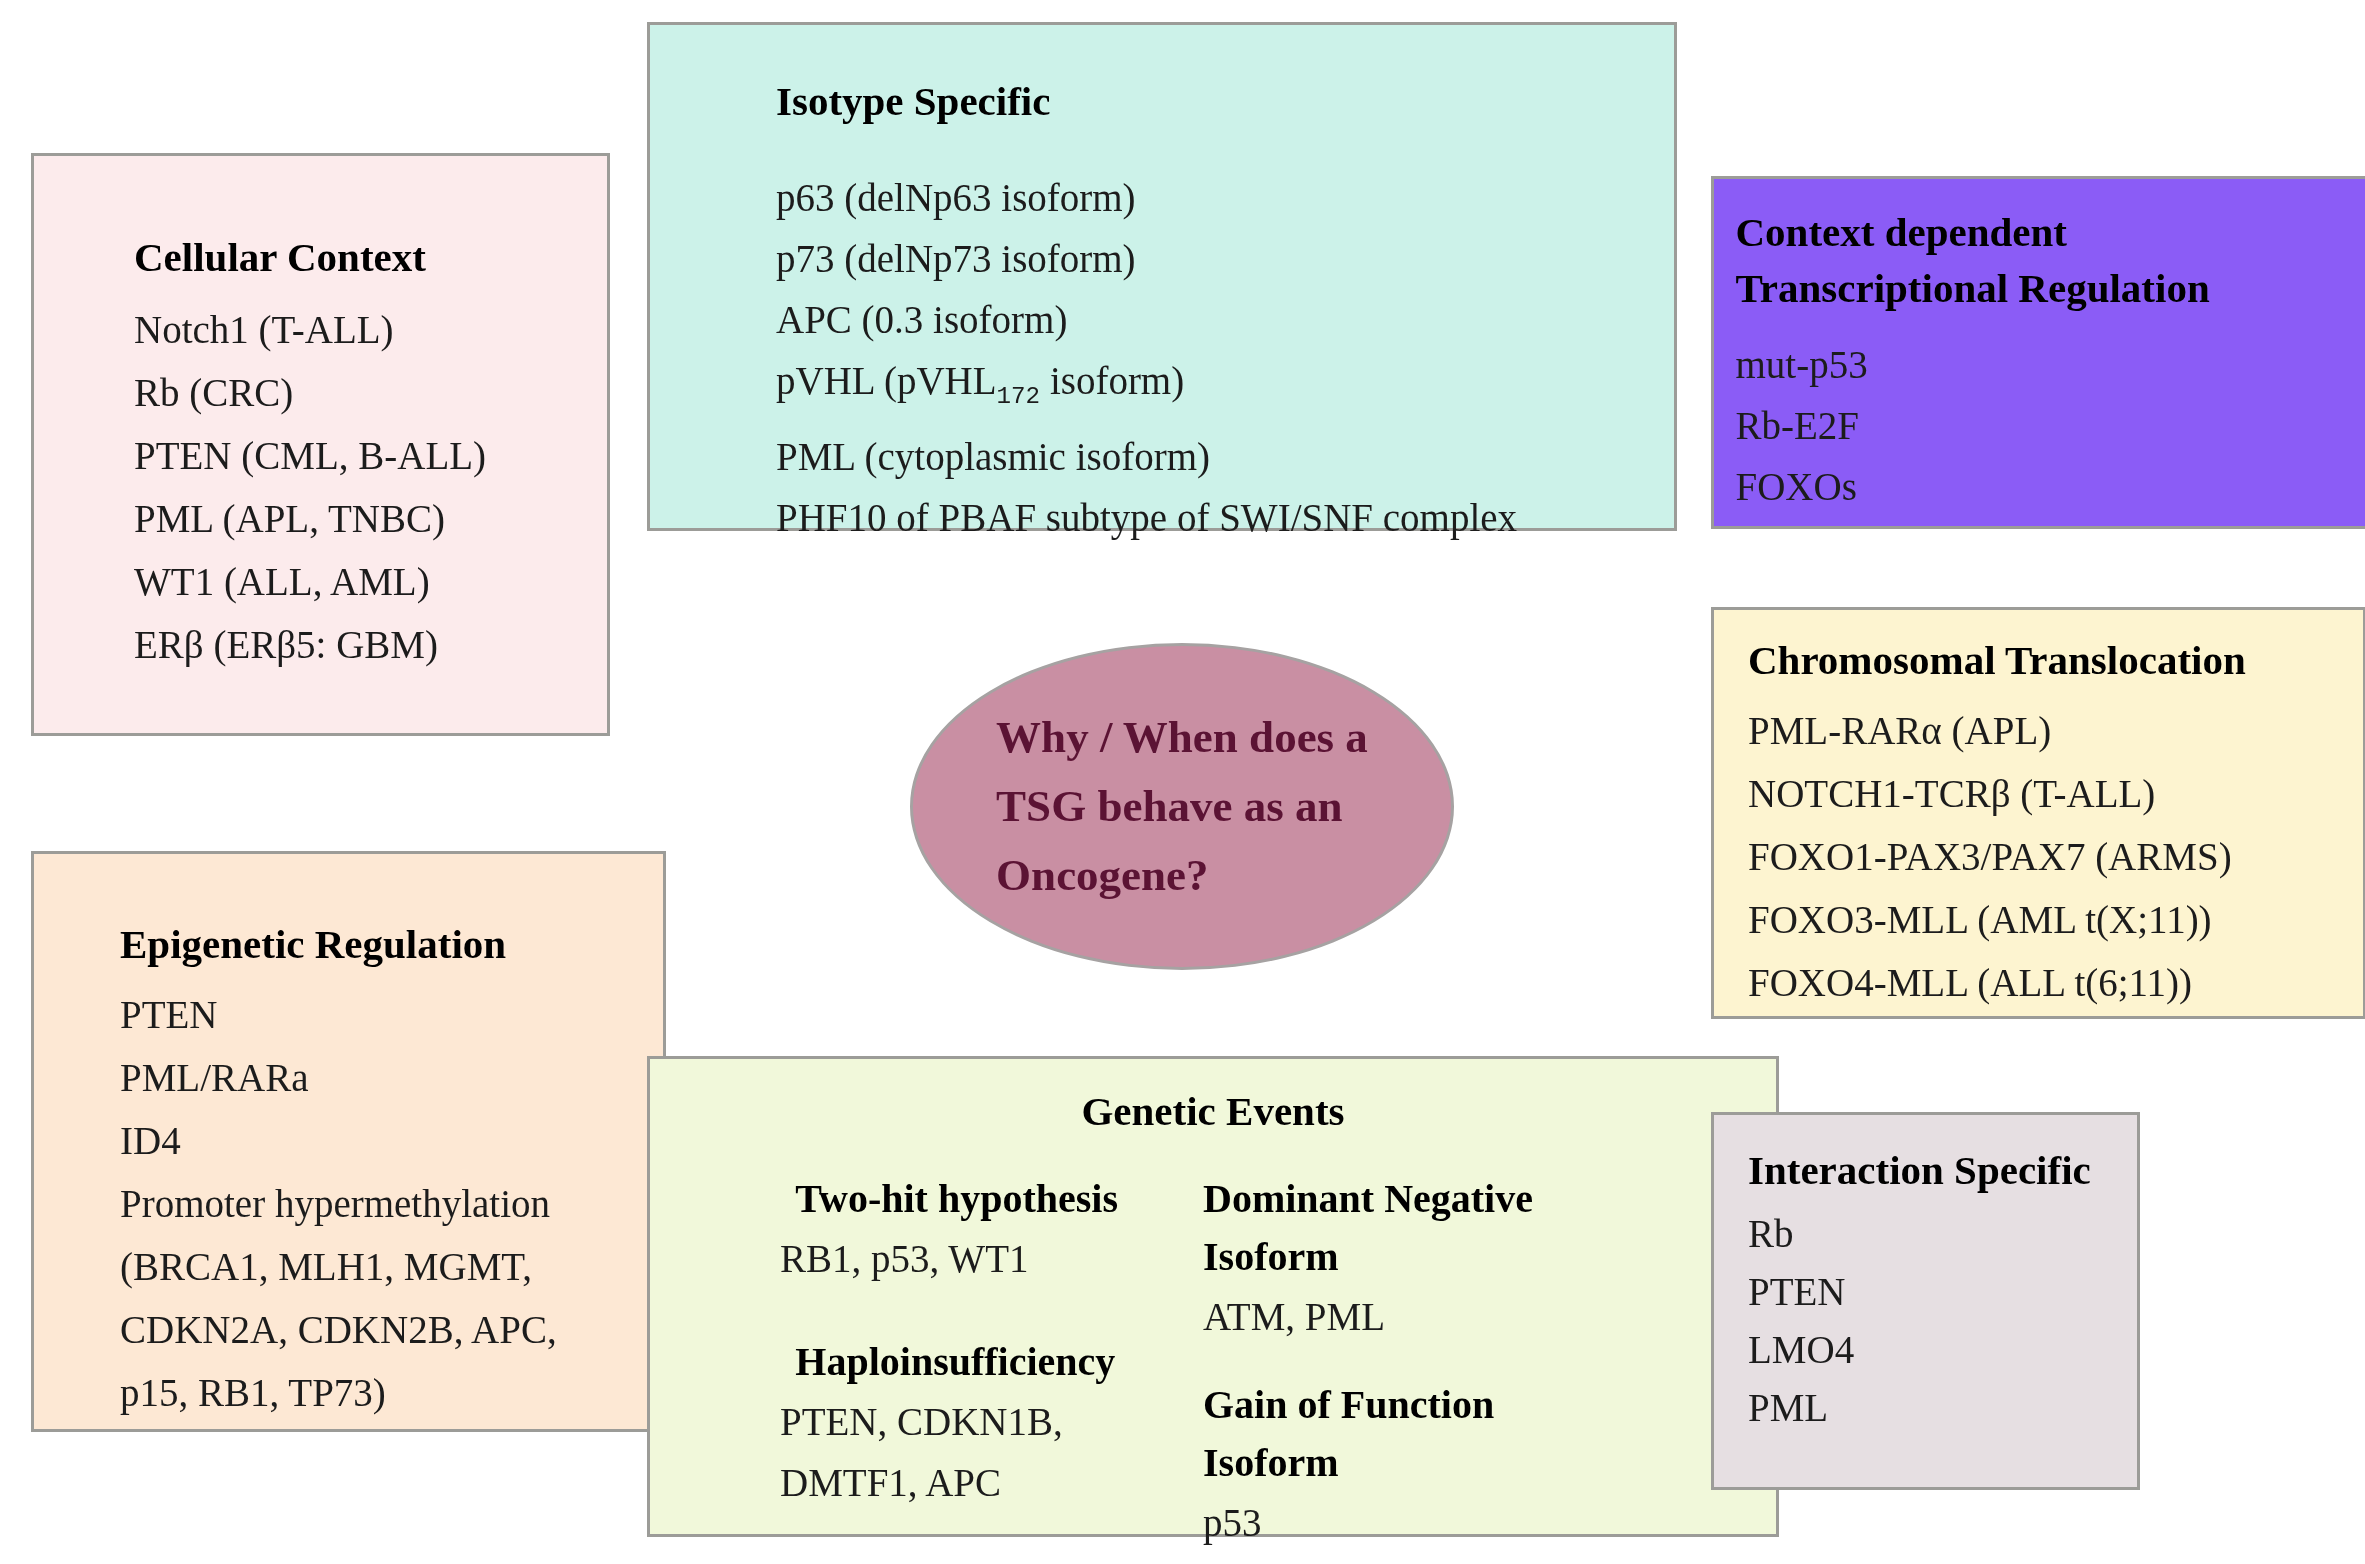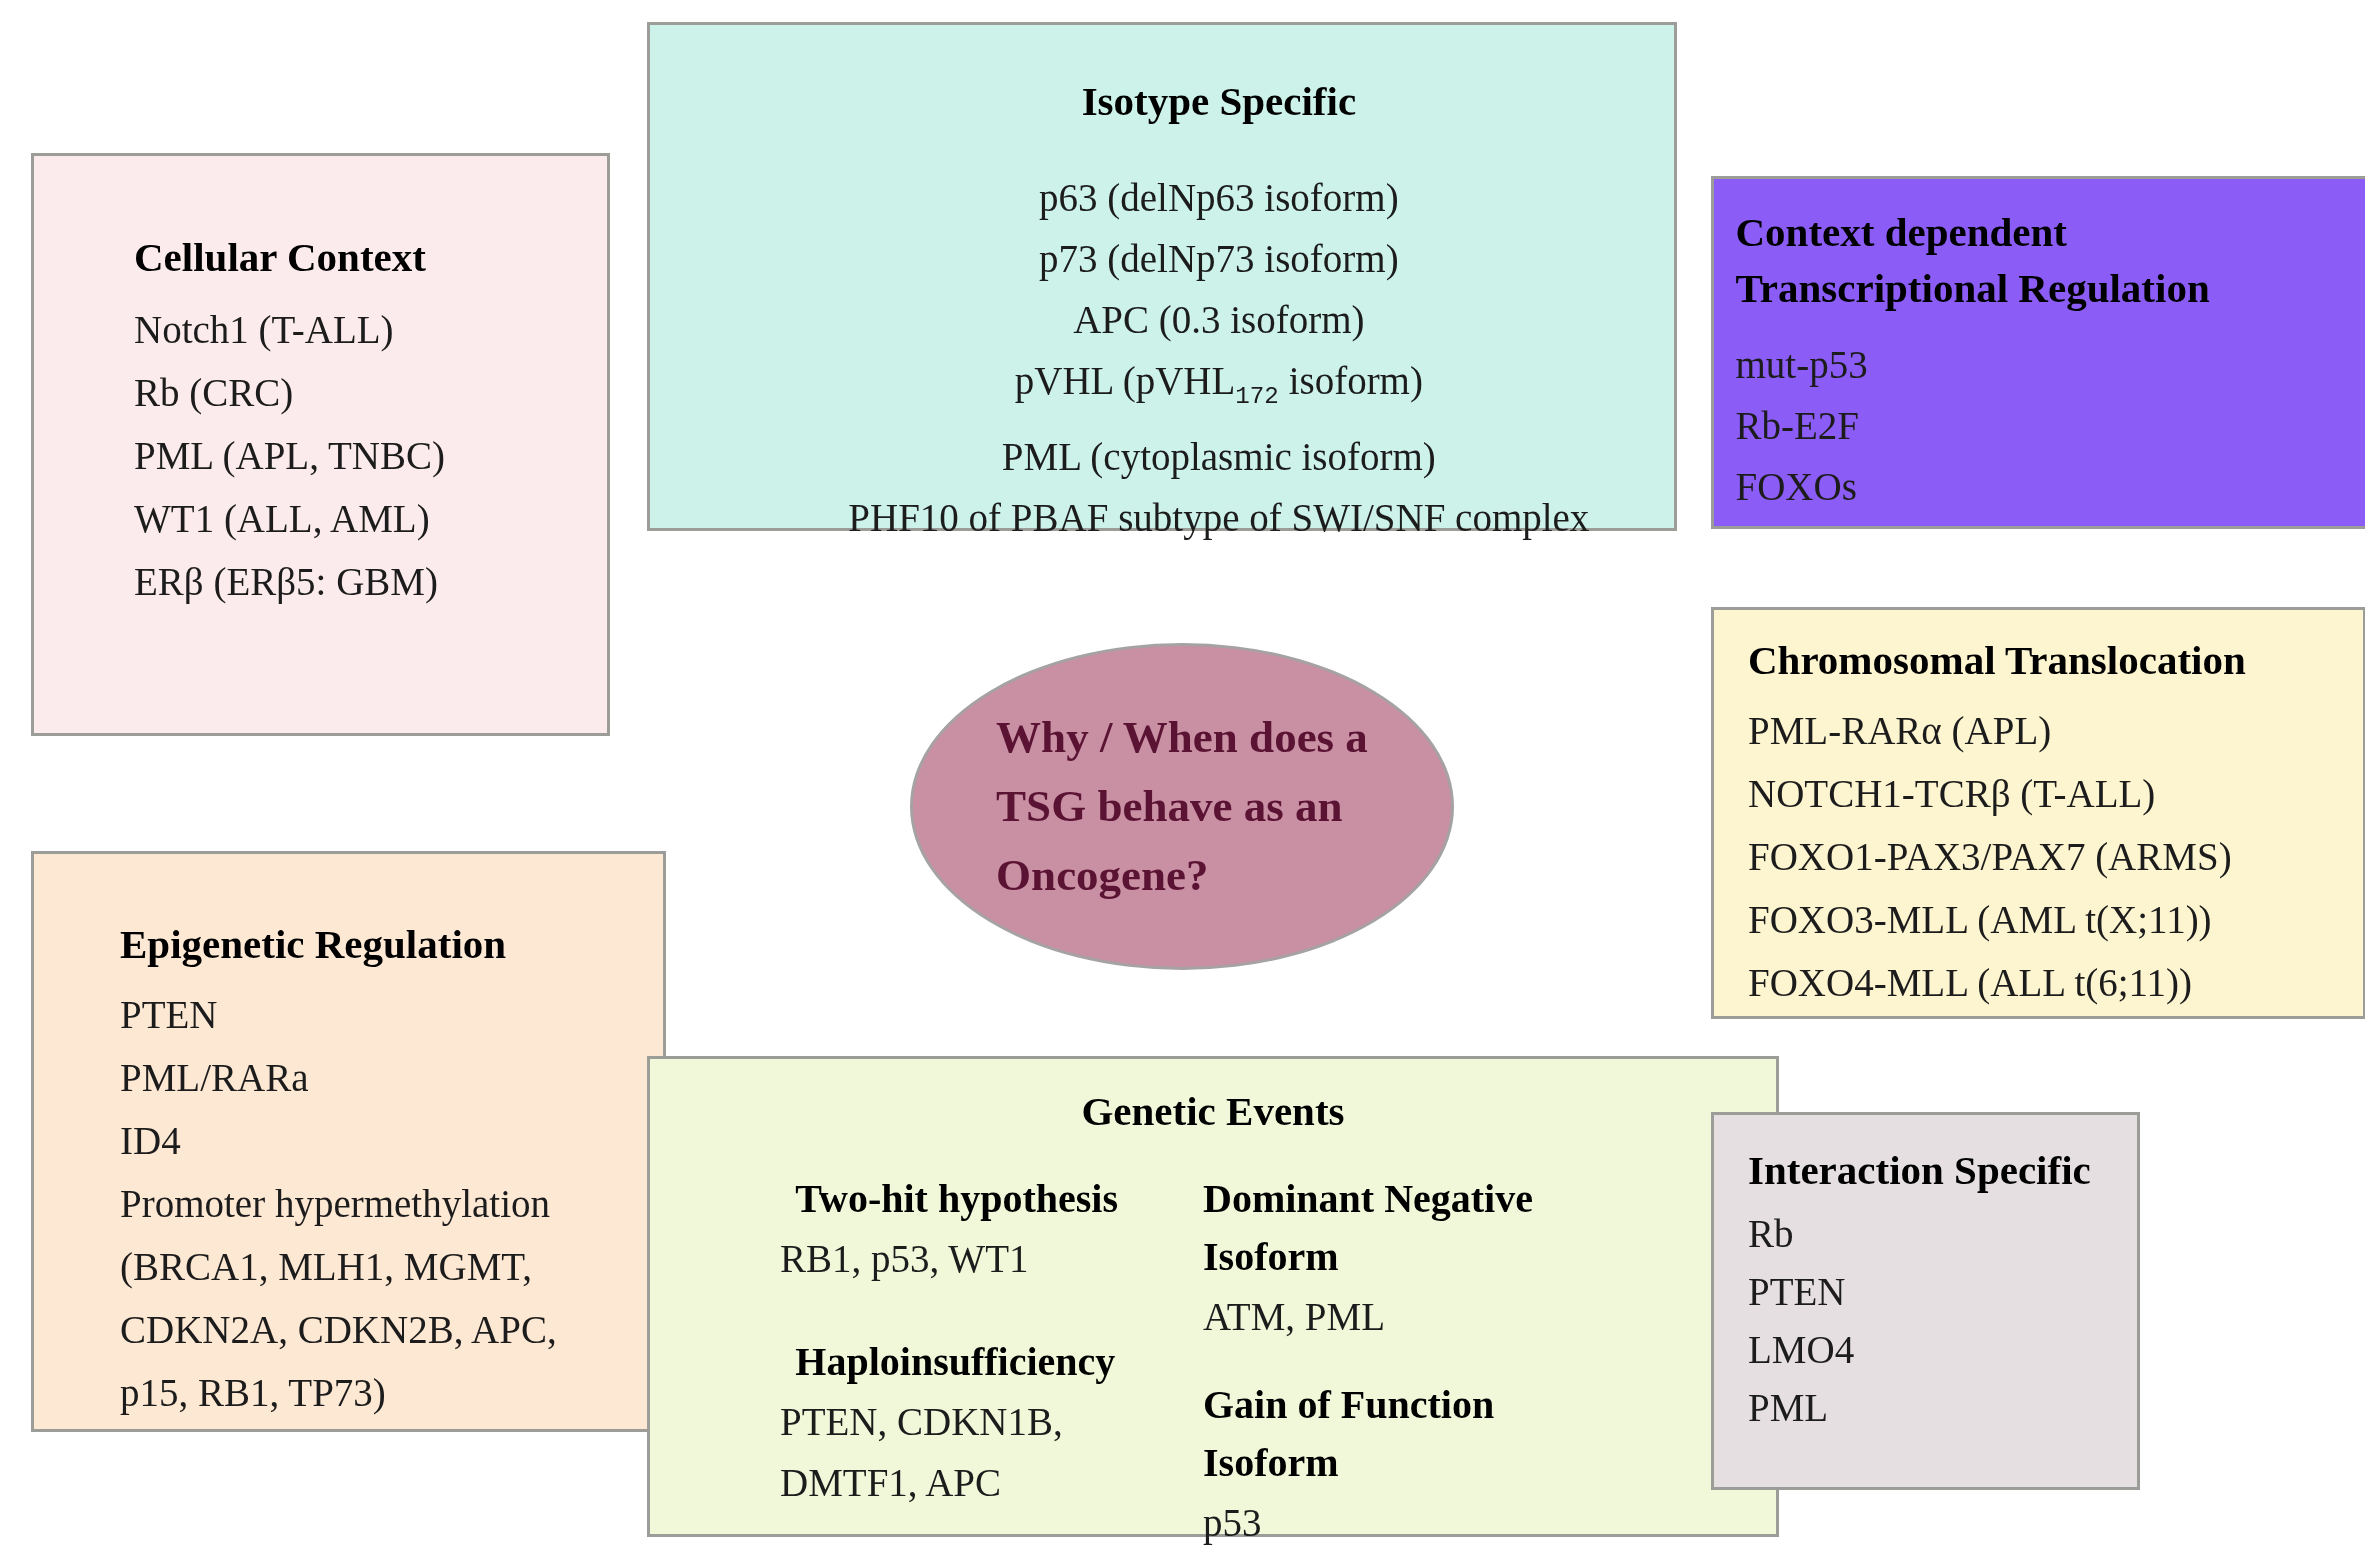--- a/index.html
+++ b/index.html
@@ -38,21 +38,20 @@
     left: 31px; top: 153px; width: 579px; height: 583px;
     background: #fcebec;
     padding: 69px 18.4px 0 100px;
   }
   .cellular-context .box-title { margin-bottom: 8.6px; }
 
   .isotype-specific {
     left: 647px; top: 21.5px; width: 1030px; height: 509px;
     background: #ccf2e9;
     padding: 44px 12.3px 0 126px;
-    text-align: center;
   }
   .isotype-specific .box-title { margin-bottom: 34px; }
   .isotype-specific .line { line-height: 61px; }
 
   .context-dependent {
     left: 1711px; top: 176px; width: 696px; height: 353px;
     background: #8b5cf6;
     padding: 24.5px 12.3px 0 21.5px;
   }
   .context-dependent .box-title { line-height: 56px; margin-bottom: 18.4px; }
@@ -129,20 +128,21 @@
     text-align: left;
   }
 </style>
 </head>
 <body>
 
 <div class="box cellular-context">
   <div class="box-title">Cellular Context</div>
   <div class="line">Notch1 (T-ALL)</div>
   <div class="line">Rb (CRC)</div>
+  <div class="line">PTEN (CML, B-ALL)</div>
   <div class="line">PML (APL, TNBC)</div>
   <div class="line">WT1 (ALL, AML)</div>
   <div class="line">ERβ (ERβ5: GBM)</div>
 </div>
 
 <div class="box isotype-specific">
   <div class="box-title">Isotype Specific</div>
   <div class="line">p63 (delNp63 isoform)</div>
   <div class="line">p73 (delNp73 isoform)</div>
   <div class="line">APC (0.3 isoform)</div>

